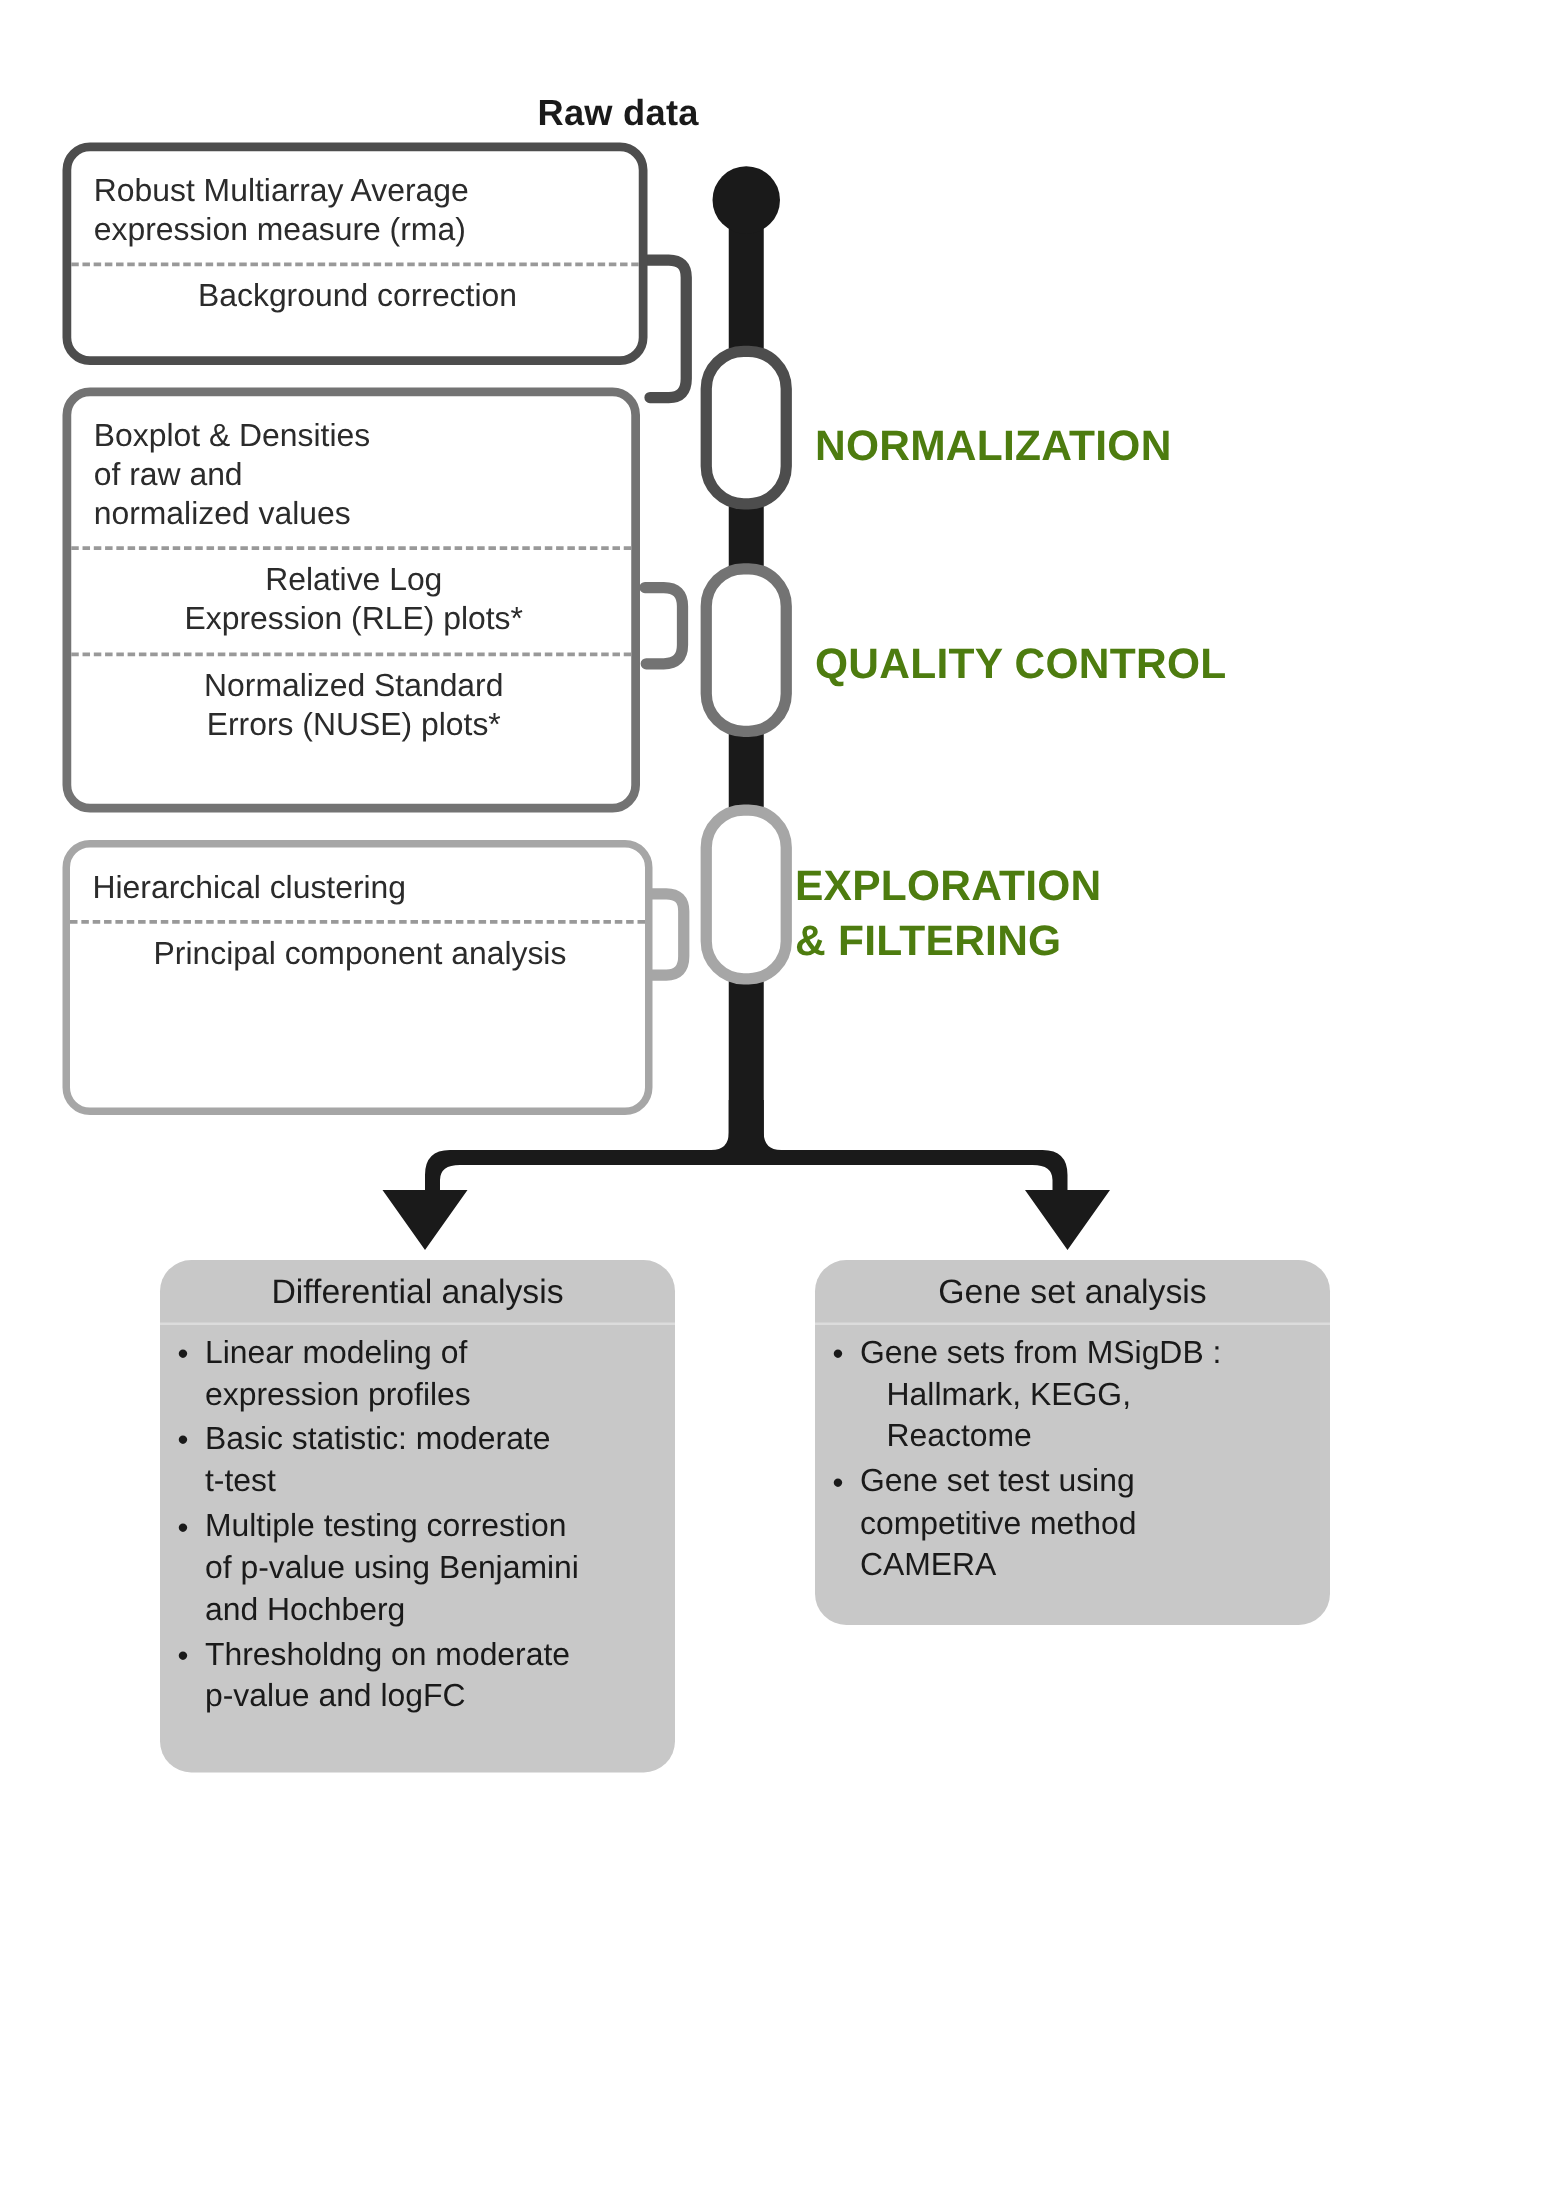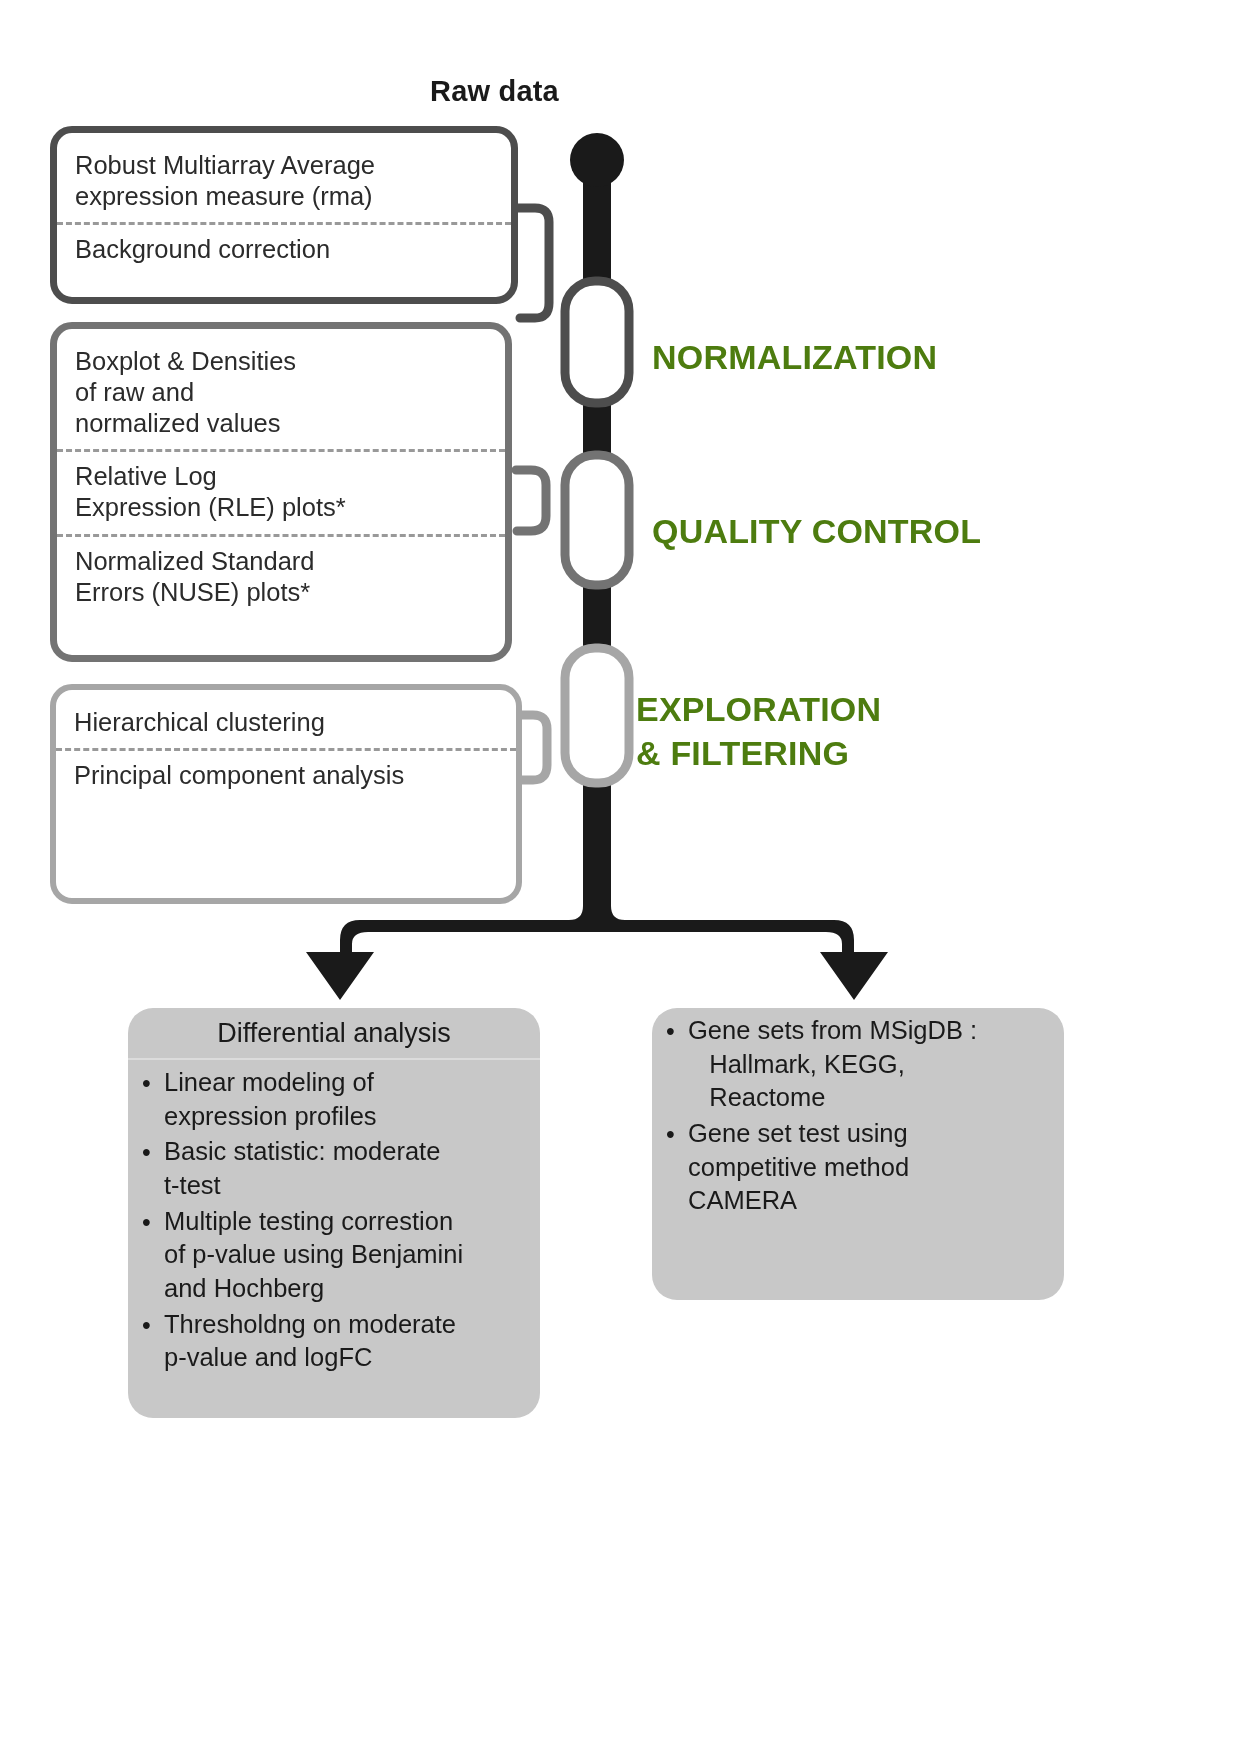--- a/index.html
+++ b/index.html
@@ -44,34 +44,34 @@
     z-index: 4;
   }
 
   
   .stage-box {
     position: absolute;
     background: #ffffff;
     border-radius: 22px;
     box-sizing: border-box;
     z-index: 3;
-    margin-top: 12px;
   }
   .stage-box .inner {
     padding: 8px 0 10px 0;
   }
   .stage-item {
     font-size: 25.5px;
     line-height: 1.22;
     color: #2b2b2b;
     padding: 9px 14px 10px 18px;
     white-space: pre-line;
   }
   .stage-item + .stage-item {
     border-top: 3px dashed #999999;
+    text-align: center;
   }
 
   #box-normalization {
     left: 50px;
     top: 114px;
     width: 468px;
     height: 178px;
     border: 7px solid #4d4d4d;
   }
   #box-quality {
@@ -261,20 +261,21 @@
       </div>
       <div class="bullet-row">
         <span class="bullet-dot">•</span>
         <span class="bullet-text">Thresholdng on moderate
 p-value and logFC</span>
       </div>
     </div>
   </div>
 
   <div class="analysis-panel" id="panel-geneset">
+    <div class="analysis-title">Gene set analysis</div>
     <div class="analysis-body">
       <div class="bullet-row">
         <span class="bullet-dot">•</span>
         <span class="bullet-text">Gene sets from MSigDB :
 &nbsp;&nbsp;&nbsp;Hallmark, KEGG,
 &nbsp;&nbsp;&nbsp;Reactome</span>
       </div>
       <div class="bullet-row">
         <span class="bullet-dot">•</span>
         <span class="bullet-text">Gene set test using

